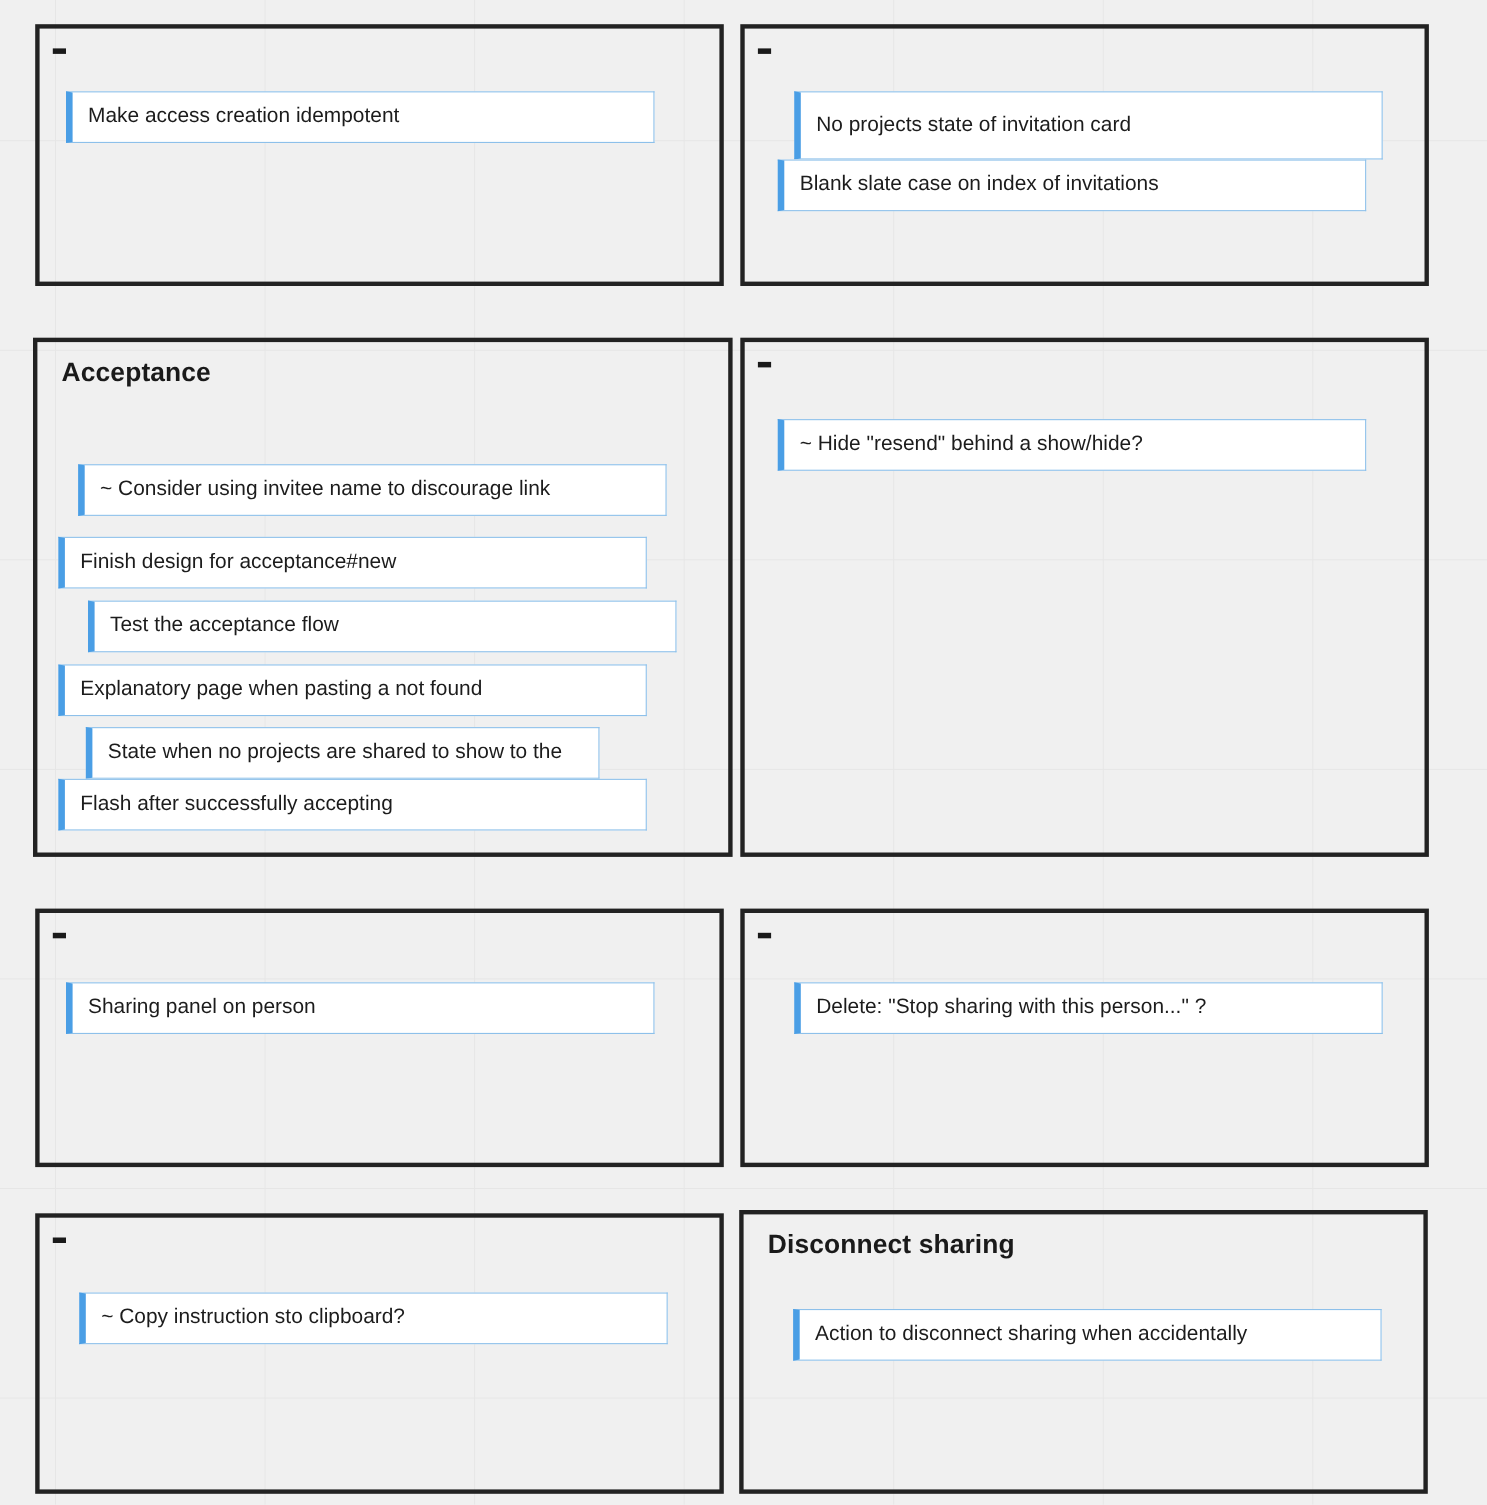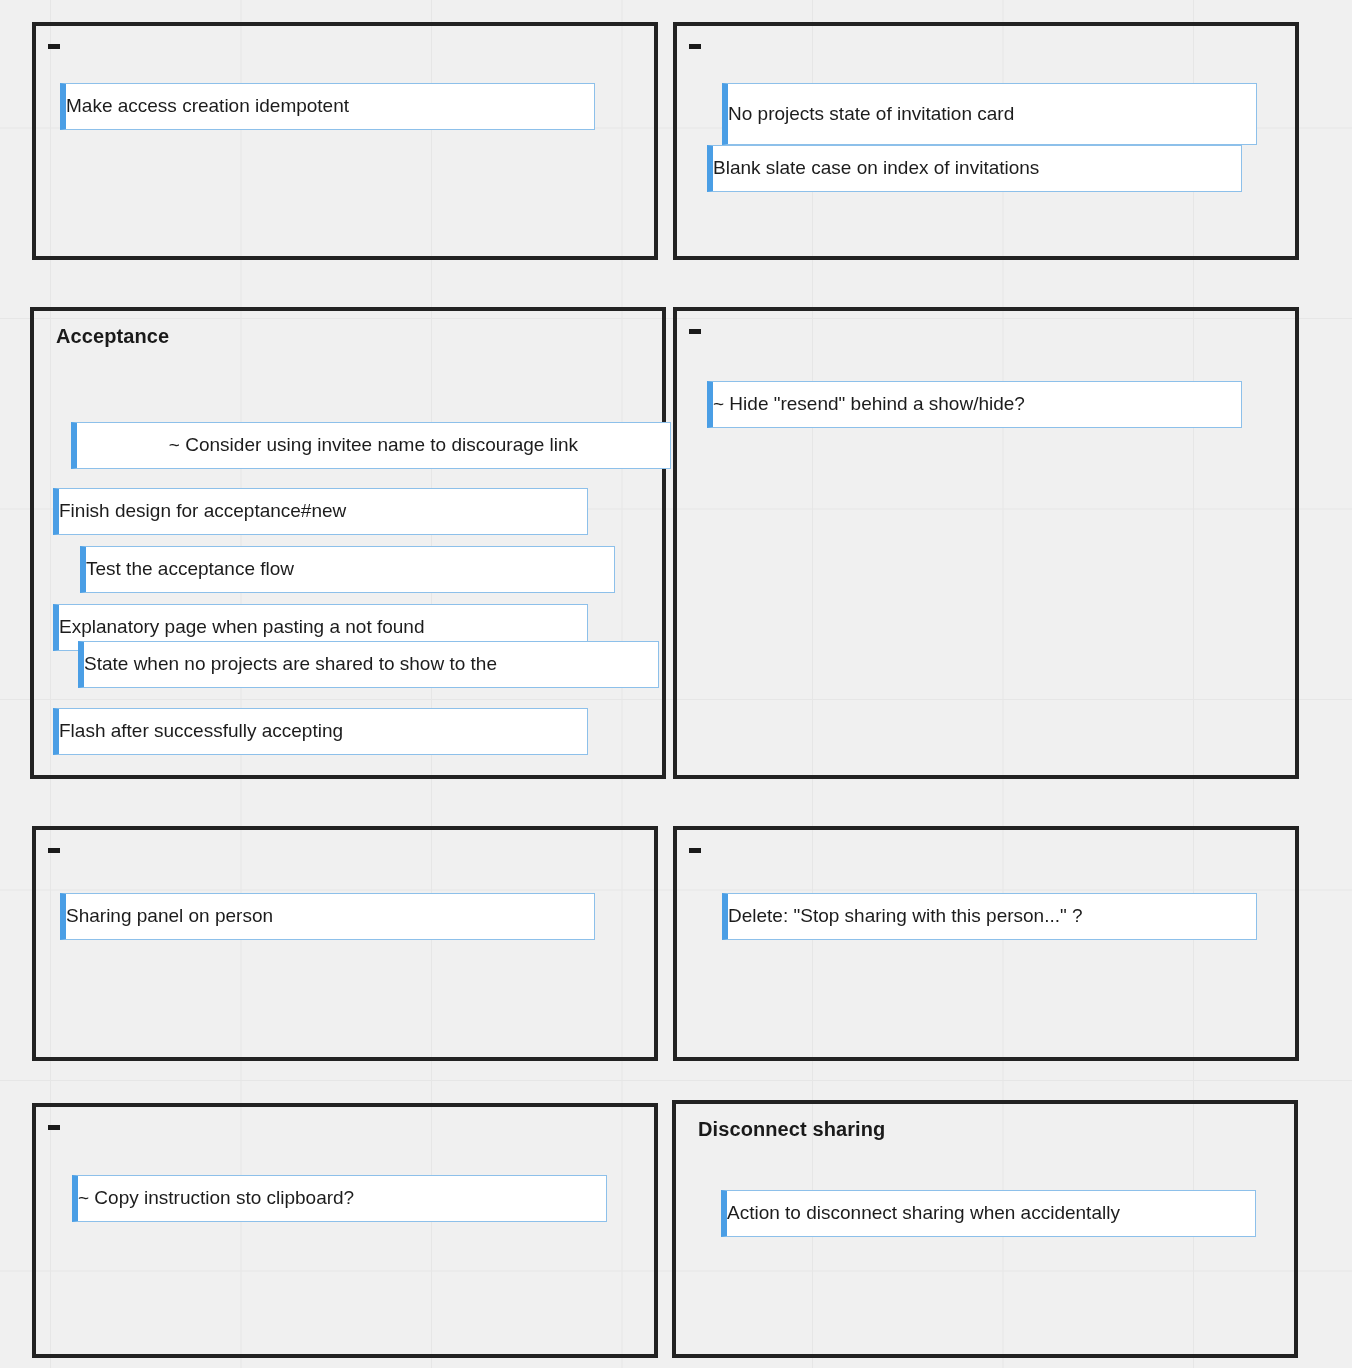--- a/index.html
+++ b/index.html
@@ -21,40 +21,41 @@
     overflow: hidden;
   }
   .panel {
     position: absolute;
     border: 4px solid #222222;
     background: transparent;
     box-sizing: border-box;
   }
   .panel-title {
     position: absolute;
-    font-size: 20px;
+    font-size: 24px;
     font-weight: bold;
     color: #1a1a1a;
     letter-spacing: 0.1px;
     white-space: nowrap;
   }
   .panel-dash {
     position: absolute;
     width: 12px;
     height: 5px;
     background: #1a1a1a;
   }
   .card {
     position: absolute;
     box-sizing: border-box;
     background: #ffffff;
     border: 1px solid #8dc0ea;
     border-left: 6px solid #4a9ee5;
     display: flex;
     align-items: center;
+    padding-left: 14px;
     font-size: 19px;
     color: #1c1c1c;
     line-height: 1.2;
     white-space: nowrap;
     overflow: hidden;
   }
 </style>
 </head>
 <body>
 
@@ -69,33 +70,33 @@
       <div class="panel-dash" style="left: 12px; top: 18px;"></div>
       <div class="card" style="left: 45px; top: 57px; width: 535px; height: 62px;">
         <span>No projects state of invitation card</span>
       </div>
       <div class="card" style="left: 30px; top: 119px; width: 535px; height: 47px;">
         <span>Blank slate case on index of invitations</span>
       </div>
     </div>
     <div class="panel" style="left: 30px; top: 307px; width: 636px; height: 472px;">
       <div class="panel-title" style="left: 22px; top: 14px;">Acceptance</div>
-      <div class="card" style="left: 37px; top: 111px; width: 600px; height: 47px; justify-content: center;">
+      <div class="card" style="left: 37px; top: 111px; width: 535px; height: 47px;">
         <span>~ Consider using invitee name to discourage link</span>
       </div>
       <div class="card" style="left: 19px; top: 177px; width: 535px; height: 47px;">
         <span>Finish design for acceptance#new</span>
       </div>
       <div class="card" style="left: 19px; top: 235px; width: 535px; height: 47px; margin-left: 27px;">
         <span>Test the acceptance flow</span>
       </div>
       <div class="card" style="left: 19px; top: 293px; width: 535px; height: 47px;">
         <span>Explanatory page when pasting a not found</span>
       </div>
-      <div class="card" style="left: 44px; top: 330px; width: 581px; height: 47px;">
+      <div class="card" style="left: 44px; top: 350px; width: 467px; height: 47px;">
         <span>State when no projects are shared to show to the</span>
       </div>
       <div class="card" style="left: 19px; top: 397px; width: 535px; height: 47px;">
         <span>Flash after successfully accepting</span>
       </div>
     </div>
     <div class="panel" style="left: 673px; top: 307px; width: 626px; height: 472px;">
       <div class="panel-dash" style="left: 12px; top: 18px;"></div>
       <div class="card" style="left: 30px; top: 70px; width: 535px; height: 47px;">
         <span>~ Hide "resend" behind a show/hide?</span>

